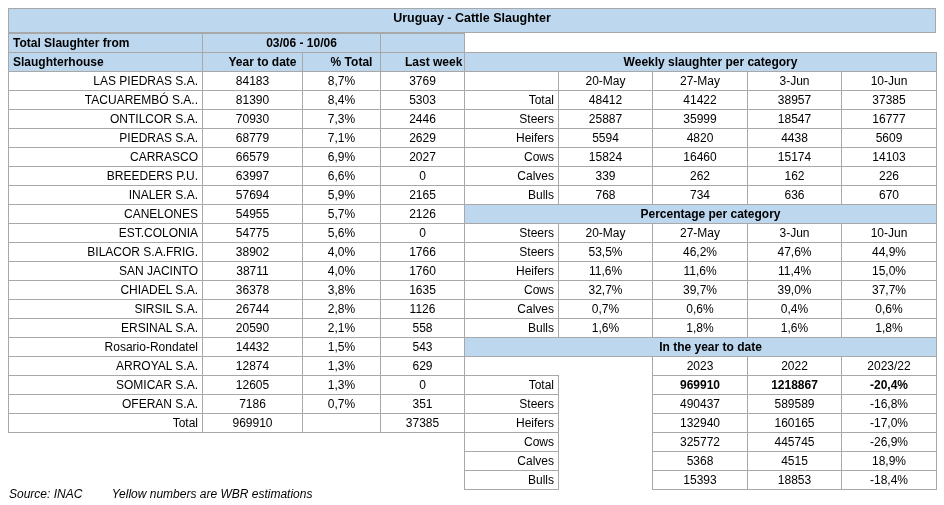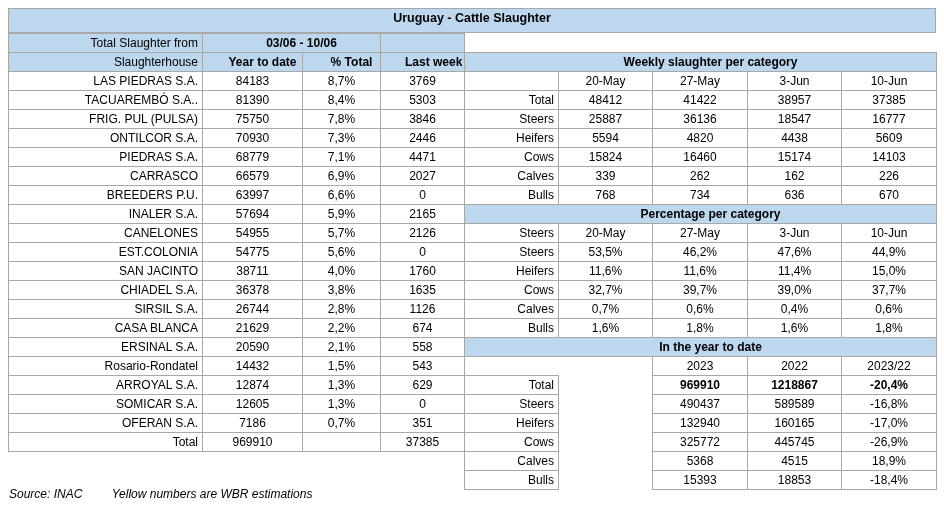--- a/index.html
+++ b/index.html
@@ -37,22 +37,22 @@
     white-space: nowrap;
   }
   .hdr-band {
     background: #bdd7ee;
     font-weight: bold;
     text-align: center;
     padding-left: 24px;
   }
   .hdr-band-left {
     background: #bdd7ee;
-    font-weight: normal;
-    text-align: right;
+    font-weight: bold;
+    text-align: left;
   }
   .ctr { text-align: center; }
   .lft { text-align: right; }
   .bold { font-weight: bold; }
   .noborder { border: none; }
 
   
   #title-bar {
     position: absolute;
     left: 8px;
@@ -138,36 +138,30 @@
         <td class="ctr">8,7%</td>
         <td class="ctr">3769</td>
       </tr>
       <tr>
         <td class="lft">TACUAREMBÓ S.A..</td>
         <td class="ctr">81390</td>
         <td class="ctr">8,4%</td>
         <td class="ctr">5303</td>
       </tr>
       <tr>
-        <td class="lft">FRIG. PUL (PULSA)</td>
-        <td class="ctr">75750</td>
-        <td class="ctr">7,8%</td>
-        <td class="ctr">3846</td>
-      </tr>
-      <tr>
         <td class="lft">ONTILCOR S.A.</td>
         <td class="ctr">70930</td>
         <td class="ctr">7,3%</td>
         <td class="ctr">2446</td>
       </tr>
       <tr>
         <td class="lft">PIEDRAS S.A.</td>
         <td class="ctr">68779</td>
         <td class="ctr">7,1%</td>
-        <td class="ctr">4471</td>
+        <td class="ctr">2629</td>
       </tr>
       <tr>
         <td class="lft">CARRASCO</td>
         <td class="ctr">66579</td>
         <td class="ctr">6,9%</td>
         <td class="ctr">2027</td>
       </tr>
       <tr>
         <td class="lft">BREEDERS P.U.</td>
         <td class="ctr">63997</td>
@@ -186,42 +180,42 @@
         <td class="ctr">5,7%</td>
         <td class="ctr">2126</td>
       </tr>
       <tr>
         <td class="lft">EST.COLONIA</td>
         <td class="ctr">54775</td>
         <td class="ctr">5,6%</td>
         <td class="ctr">0</td>
       </tr>
       <tr>
+        <td class="lft">BILACOR S.A.FRIG.</td>
+        <td class="ctr">38902</td>
+        <td class="ctr">4,0%</td>
+        <td class="ctr">1766</td>
+      </tr>
+      <tr>
         <td class="lft">SAN JACINTO</td>
         <td class="ctr">38711</td>
         <td class="ctr">4,0%</td>
         <td class="ctr">1760</td>
       </tr>
       <tr>
         <td class="lft">CHIADEL S.A.</td>
         <td class="ctr">36378</td>
         <td class="ctr">3,8%</td>
         <td class="ctr">1635</td>
       </tr>
       <tr>
         <td class="lft">SIRSIL S.A.</td>
         <td class="ctr">26744</td>
         <td class="ctr">2,8%</td>
         <td class="ctr">1126</td>
-      </tr>
-      <tr>
-        <td class="lft">CASA BLANCA</td>
-        <td class="ctr">21629</td>
-        <td class="ctr">2,2%</td>
-        <td class="ctr">674</td>
       </tr>
       <tr>
         <td class="lft">ERSINAL S.A.</td>
         <td class="ctr">20590</td>
         <td class="ctr">2,1%</td>
         <td class="ctr">558</td>
       </tr>
       <tr>
         <td class="lft">Rosario-Rondatel</td>
         <td class="ctr">14432</td>
@@ -277,21 +271,21 @@
       <tr>
         <td class="lft">Total</td>
         <td class="ctr">48412</td>
         <td class="ctr">41422</td>
         <td class="ctr">38957</td>
         <td class="ctr">37385</td>
       </tr>
       <tr>
         <td class="lft">Steers</td>
         <td class="ctr">25887</td>
-        <td class="ctr">36136</td>
+        <td class="ctr">35999</td>
         <td class="ctr">18547</td>
         <td class="ctr">16777</td>
       </tr>
       <tr>
         <td class="lft">Heifers</td>
         <td class="ctr">5594</td>
         <td class="ctr">4820</td>
         <td class="ctr">4438</td>
         <td class="ctr">5609</td>
       </tr>

